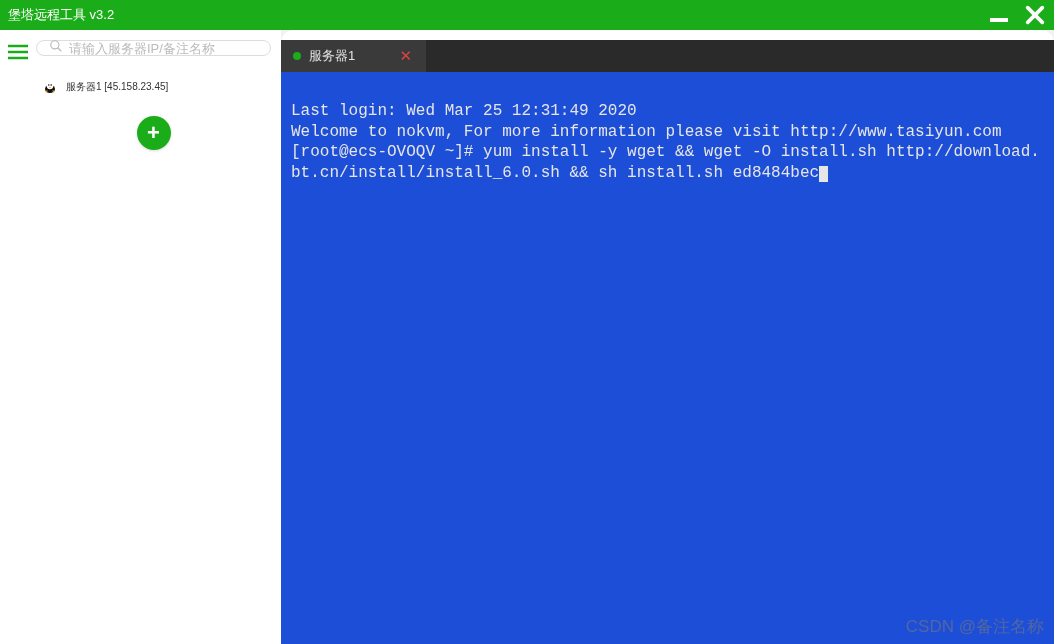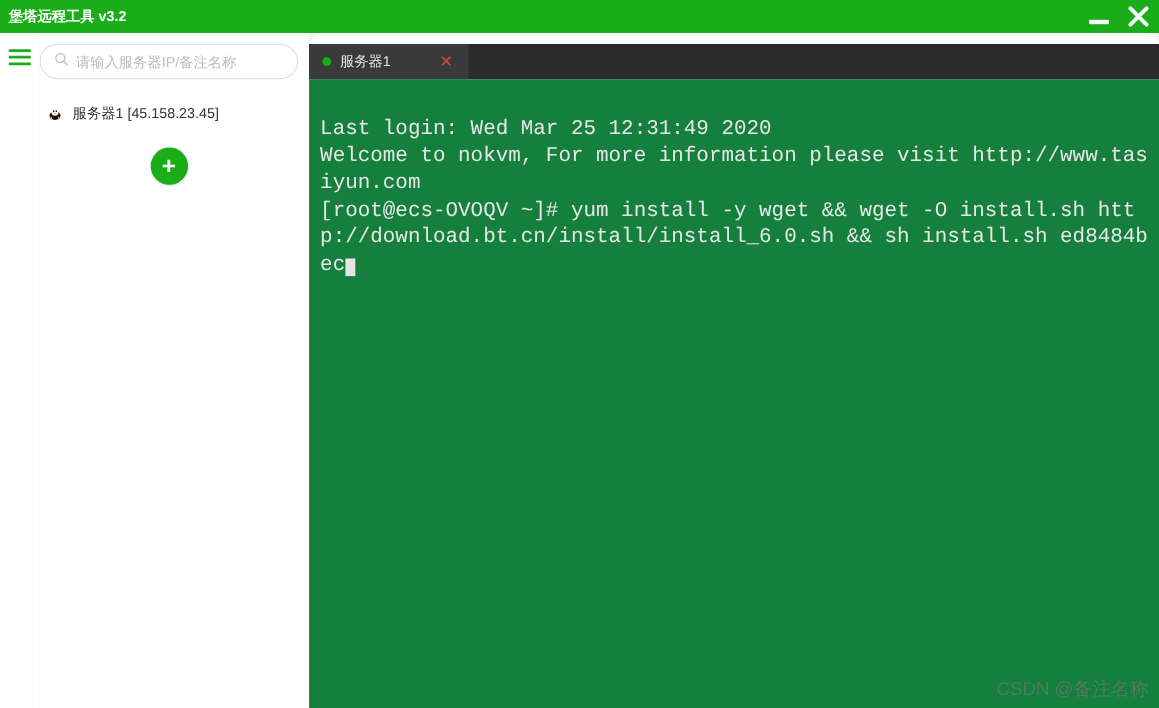--- a/index.html
+++ b/index.html
@@ -15,21 +15,21 @@
       height: 30px;
       background: #1AAD19;
       display: flex;
       align-items: center;
       justify-content: space-between;
       padding: 0 6px 0 8px;
       color: #fff;
     }
     .titlebar .title {
       font-size: 13px;
-      font-weight: bold;
+      font-weight: normal;
     }
     .titlebar .controls {
       display: flex;
       align-items: center;
       gap: 12px;
     }
     .min-icon {
       width: 22px;
       height: 22px;
       display: flex;
@@ -75,42 +75,42 @@
       width: 245px;
       background: #fff;
       padding: 10px 10px 0 0;
       display: flex;
       flex-direction: column;
       align-items: stretch;
     }
     .search-box {
       border: 1px solid #ddd;
       border-radius: 16px;
-      height: 32px;
+      height: 16px;
       display: flex;
       align-items: center;
       padding: 0 12px;
       color: #bbb;
       gap: 6px;
     }
     .search-box input {
       border: none;
       outline: none;
       flex: 1;
       font-size: 13px;
       color: #333;
       background: transparent;
     }
     .search-box input::placeholder { color: #bbb; }
     .server-item {
       margin-top: 18px;
       display: flex;
-      align-items: flex-start;
+      align-items: flex-end;
       gap: 8px;
-      font-size: 13px;
+      font-size: 10px;
       color: #333;
       padding: 4px 6px;
       cursor: pointer;
     }
     .linux-icon { width: 16px; height: 16px; }
     .add-btn {
       margin: 18px auto 0 auto;
       width: 34px;
       height: 34px;
       border-radius: 50%;
@@ -162,24 +162,24 @@
     }
     .tab-close {
       margin-left: auto;
       color: #d44;
       font-size: 15px;
       cursor: pointer;
       padding: 0 2px;
     }
     .terminal {
       flex: 1;
-      background: #15803d;
+      background: #1d4ed8;
       color: #e6e6e6;
       font-family: Consolas, "Courier New", monospace;
-      font-size: 19px;
+      font-size: 16px;
       line-height: 1.3;
       padding: 8px 10px;
       white-space: pre-wrap;
       word-break: break-all;
       position: relative;
     }
     .terminal .cursor {
       display: inline-block;
       width: 9px;
       height: 16px;

